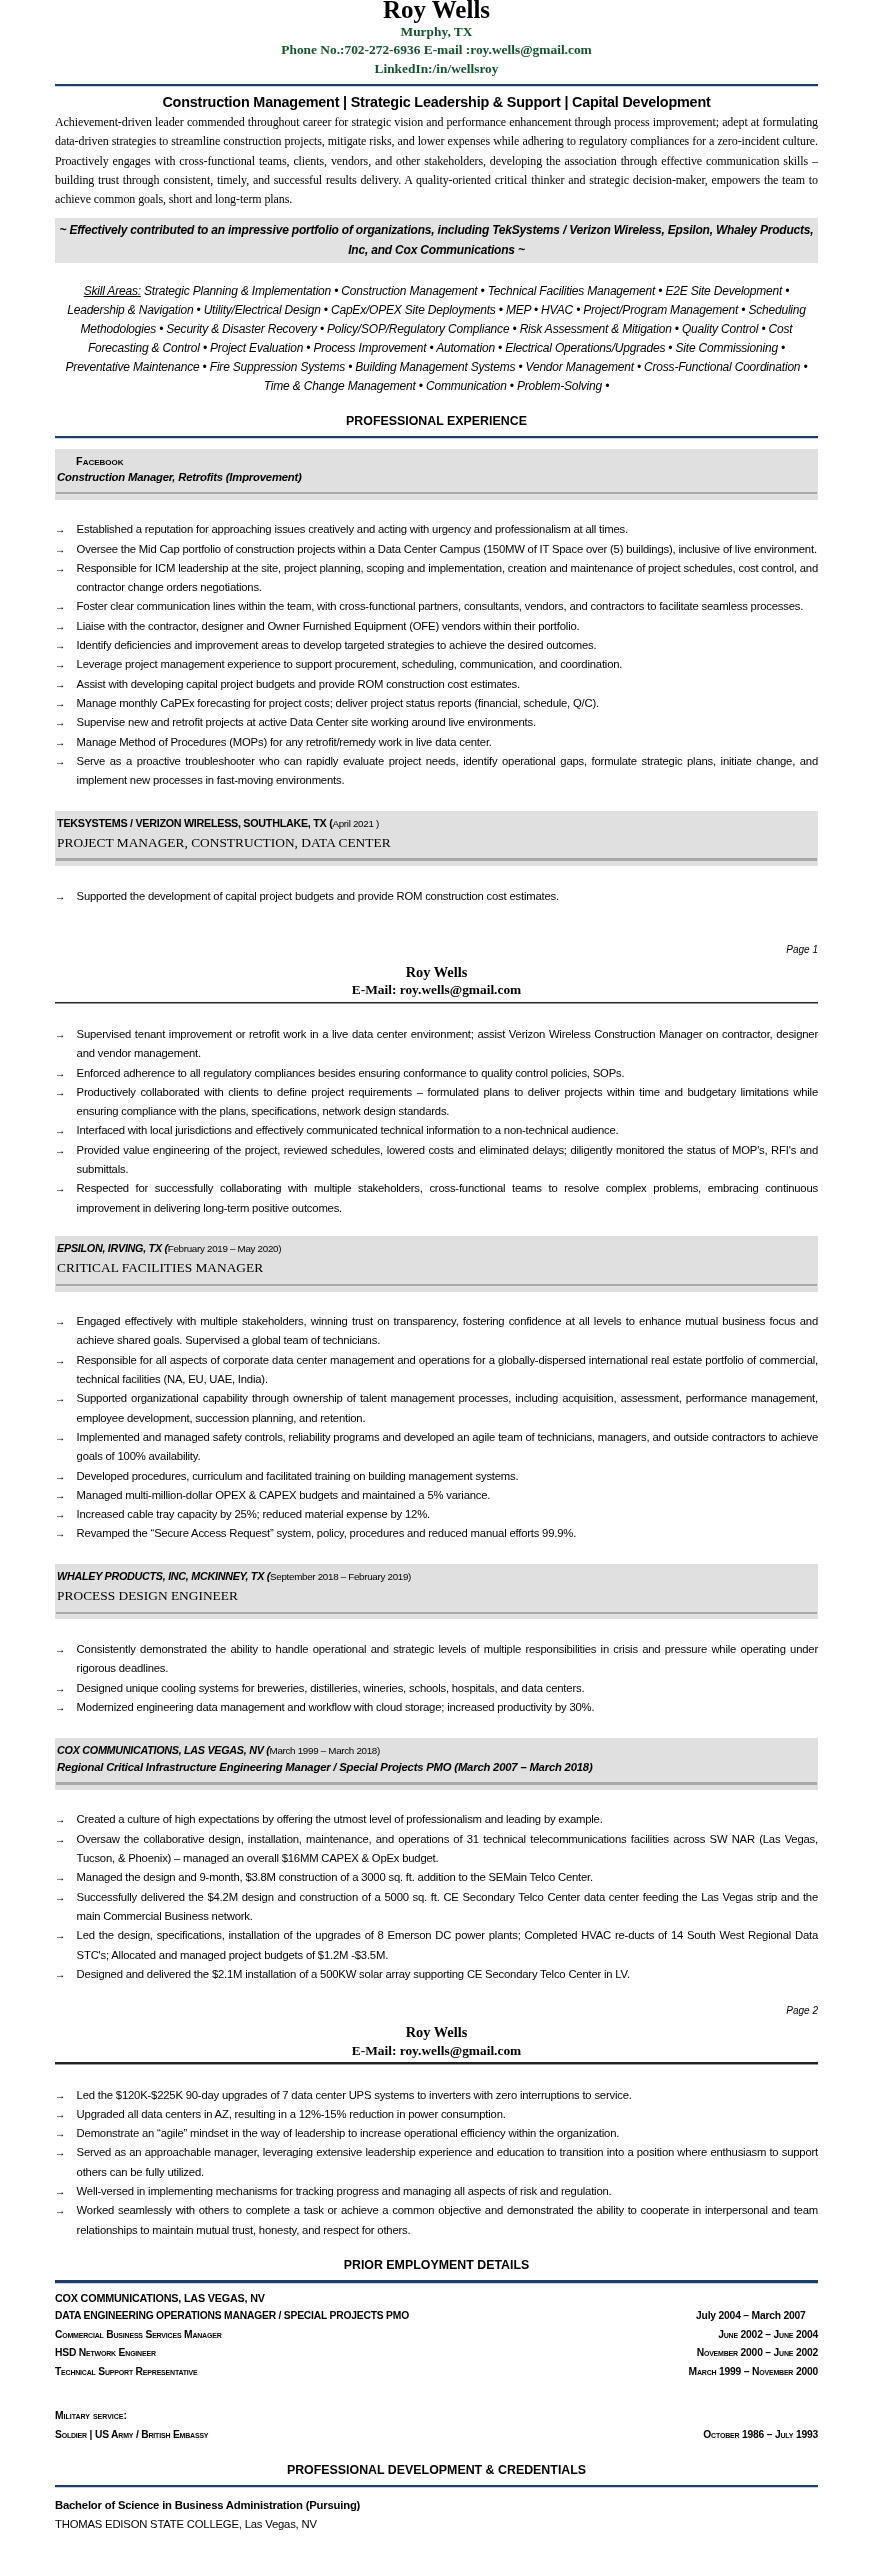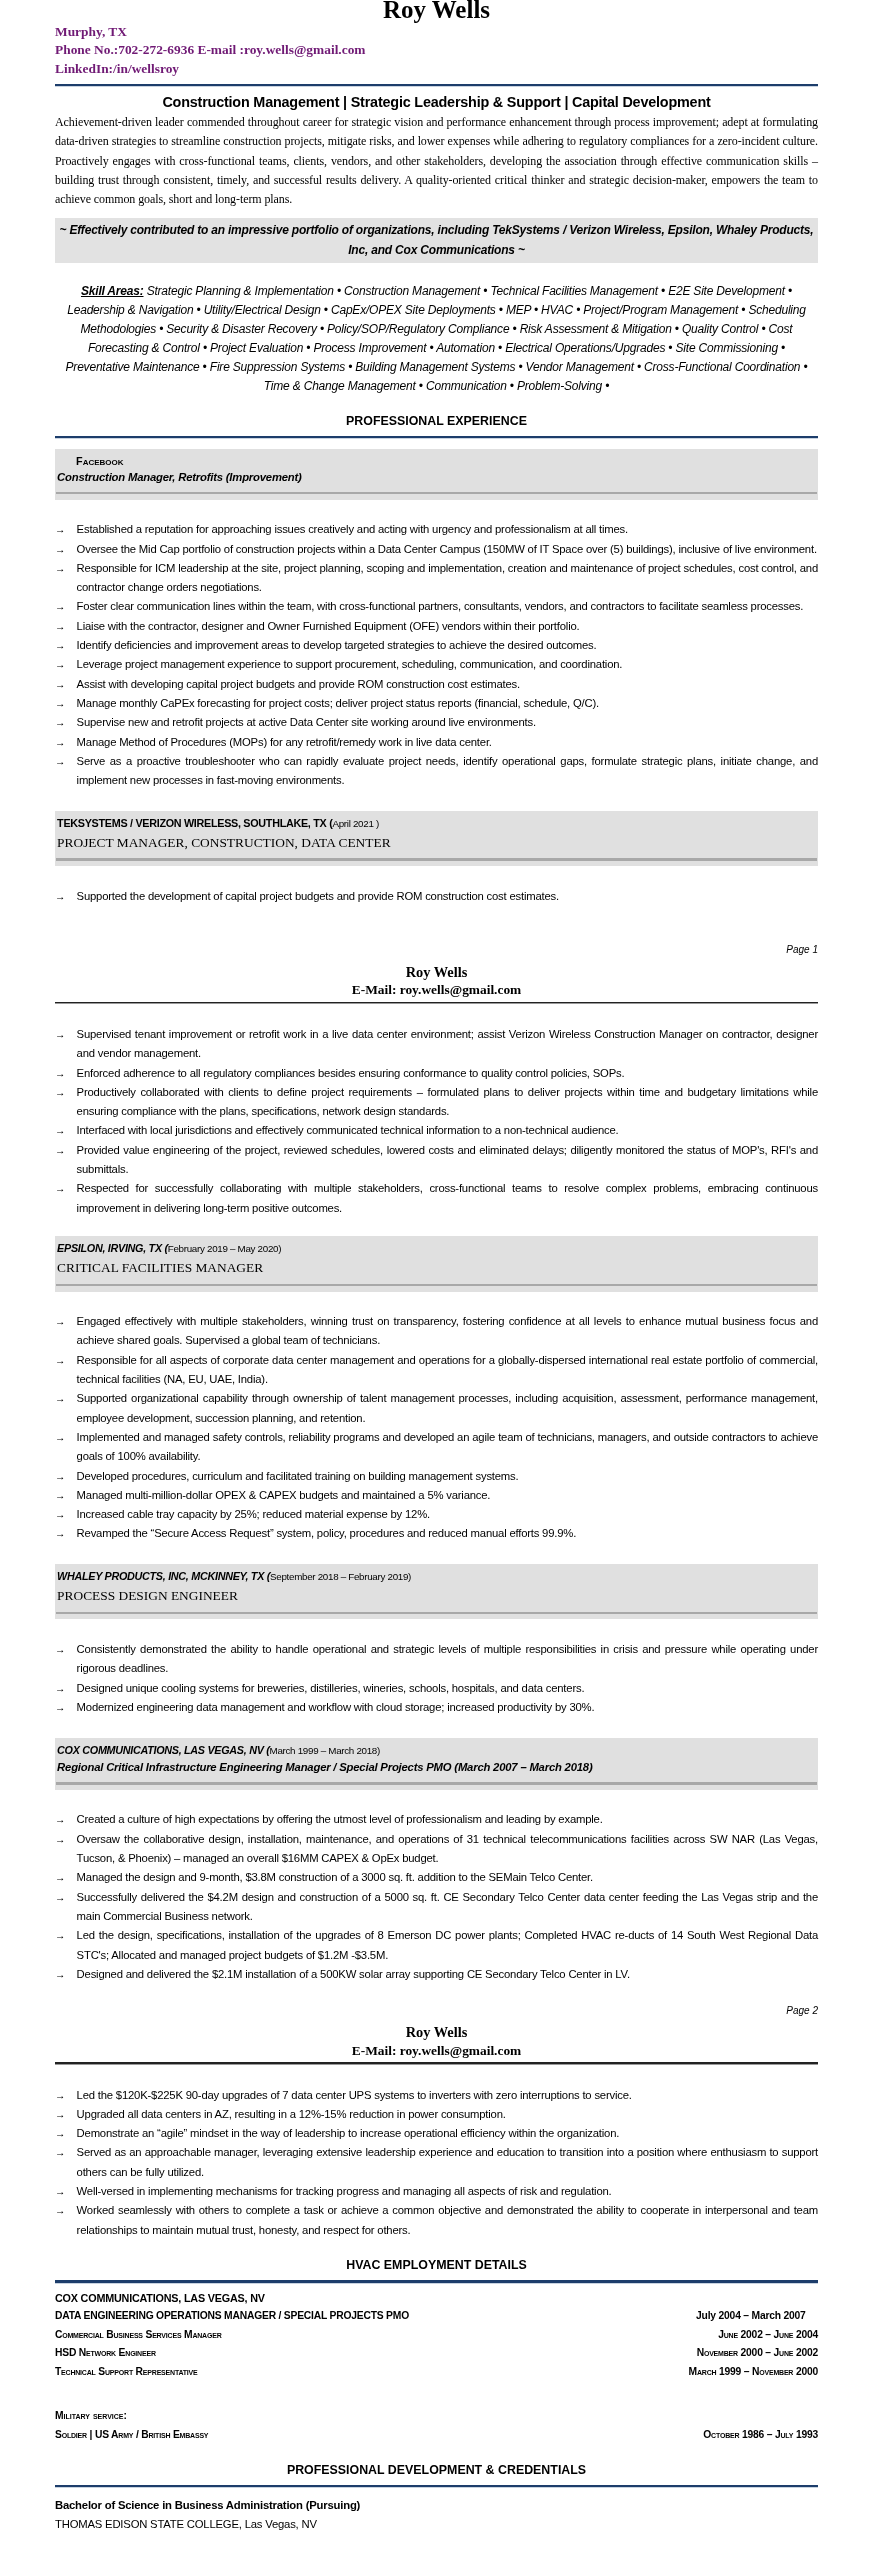--- a/index.html
+++ b/index.html
@@ -1,27 +1,27 @@
 <!DOCTYPE html>
 <html style="font-size:8.2px"><head>
 <meta charset="utf-8">
 <style>
   html, body { margin: 0; padding: 0; background: #ffffff; }
   body { width: 874px; font-family: "Liberation Sans", sans-serif; color: #000; }
   .page { position: relative; width: 874px; }
   .wrap { padding: 0 56px 0 55px; }
 
   .name-main { font-family: "Liberation Serif", serif; font-weight: bold; font-size: 25px; line-height: 27px; text-align: center; margin-top: -4.1px; }
-  .contact-line { font-family: "Liberation Serif", serif; font-weight: bold; font-size: 13.4px; line-height: 18.5px; text-align: left; color: #701a75; }
+  .contact-line { font-family: "Liberation Serif", serif; font-weight: bold; font-size: 13.4px; line-height: 18.5px; text-align: center; color: #14532d; }
   .blue-rule { height: 2.6px; background: #1d3d6b; border-bottom: 1px solid #c9d3e0; margin: 5.2px 0 0 0; }
   .headline { font-weight: bold; font-size: 14.4px; line-height: 20.6px; text-align: center; margin-top: 5.2px; letter-spacing: -0.2px; }
   .summary { font-size: 12px; line-height: 19.3px; text-align: justify; margin-top: 0; letter-spacing: -0.1px; font-family: Liberation Serif, serif; }
   .portfolio-box { background: #e2e2e2; margin-top: 8.2px; padding: 2.1px 4.1px; font-weight: bold; font-style: italic; font-size: 12px; line-height: 20.6px; text-align: center; letter-spacing: -0.2px; }
   .skills { font-style: italic; font-size: 12px; line-height: 19px; text-align: center; margin-top: 18.5px; letter-spacing: -0.2px; }
-  .skills .lbl { font-weight: bold; text-decoration: underline; }
+  .skills .lbl { font-weight: normal; text-decoration: underline; }
   .section-title { font-weight: bold; font-size: 12.4px; text-align: center; margin-top: 18.5px; line-height: 15.5px; }
   .section-rule { height: 2.6px; background: #1d3d6b; border-bottom: 1px solid #c9d3e0; margin-top: 6.2px; }
 
   .job-box { background: #e0e0e0; margin-top: 9.3px; padding: 4.1px 2.1px 2.1px 2.1px; }
   .job-box .rule { height: 2.6px; background: #a8a8a8; margin: 5.2px -1px 3.1px -1px; }
   .company-sc { font-weight: bold; font-size: 10.8px; line-height: 16.5px; font-variant: small-caps; padding-left: 19px; }
   .company { font-weight: bold; font-size: 10.8px; line-height: 17.5px; letter-spacing: -0.3px; }
   .company.italic { font-style: italic; }
   .company .dates { font-weight: normal; font-style: normal; font-size: 9.8px; }
   .role-ital { font-weight: bold; font-style: italic; font-size: 11.3px; line-height: 17.5px; letter-spacing: -0.2px; }
@@ -163,21 +163,21 @@
 
   <ul class="bullets">
         <li><span class="arrow">→</span><span>Led the $120K-$225K 90-day upgrades of 7 data center UPS systems to inverters with zero interruptions to service.</span></li>
         <li><span class="arrow">→</span><span>Upgraded all data centers in AZ, resulting in a 12%-15% reduction in power consumption.</span></li>
         <li><span class="arrow">→</span><span>Demonstrate an “agile” mindset in the way of leadership to increase operational efficiency within the organization.</span></li>
         <li><span class="arrow">→</span><span>Served as an approachable manager, leveraging extensive leadership experience and education to transition into a position where enthusiasm to support others can be fully utilized.</span></li>
         <li><span class="arrow">→</span><span>Well-versed in implementing mechanisms for tracking progress and managing all aspects of risk and regulation.</span></li>
         <li><span class="arrow">→</span><span>Worked seamlessly with others to complete a task or achieve a common objective and demonstrated the ability to cooperate in interpersonal and team relationships to maintain mutual trust, honesty, and respect for others.</span></li>
       </ul>
 
-  <div class="section-title">HVAC EMPLOYMENT DETAILS</div>
+  <div class="section-title">PRIOR EMPLOYMENT DETAILS</div>
   <div class="section-rule"></div>
 
   <div class="prior-co">COX COMMUNICATIONS, LAS VEGAS, NV</div>
   <div class="prior-row">
     <span>DATA ENGINEERING OPERATIONS MANAGER / SPECIAL PROJECTS PMO</span>
     <span class="prior-date-plain">July 2004 – March 2007</span>
   </div>
   <div class="prior-row sc">
     <span>Commercial Business Services Manager</span>
     <span>June 2002 – June 2004</span>

